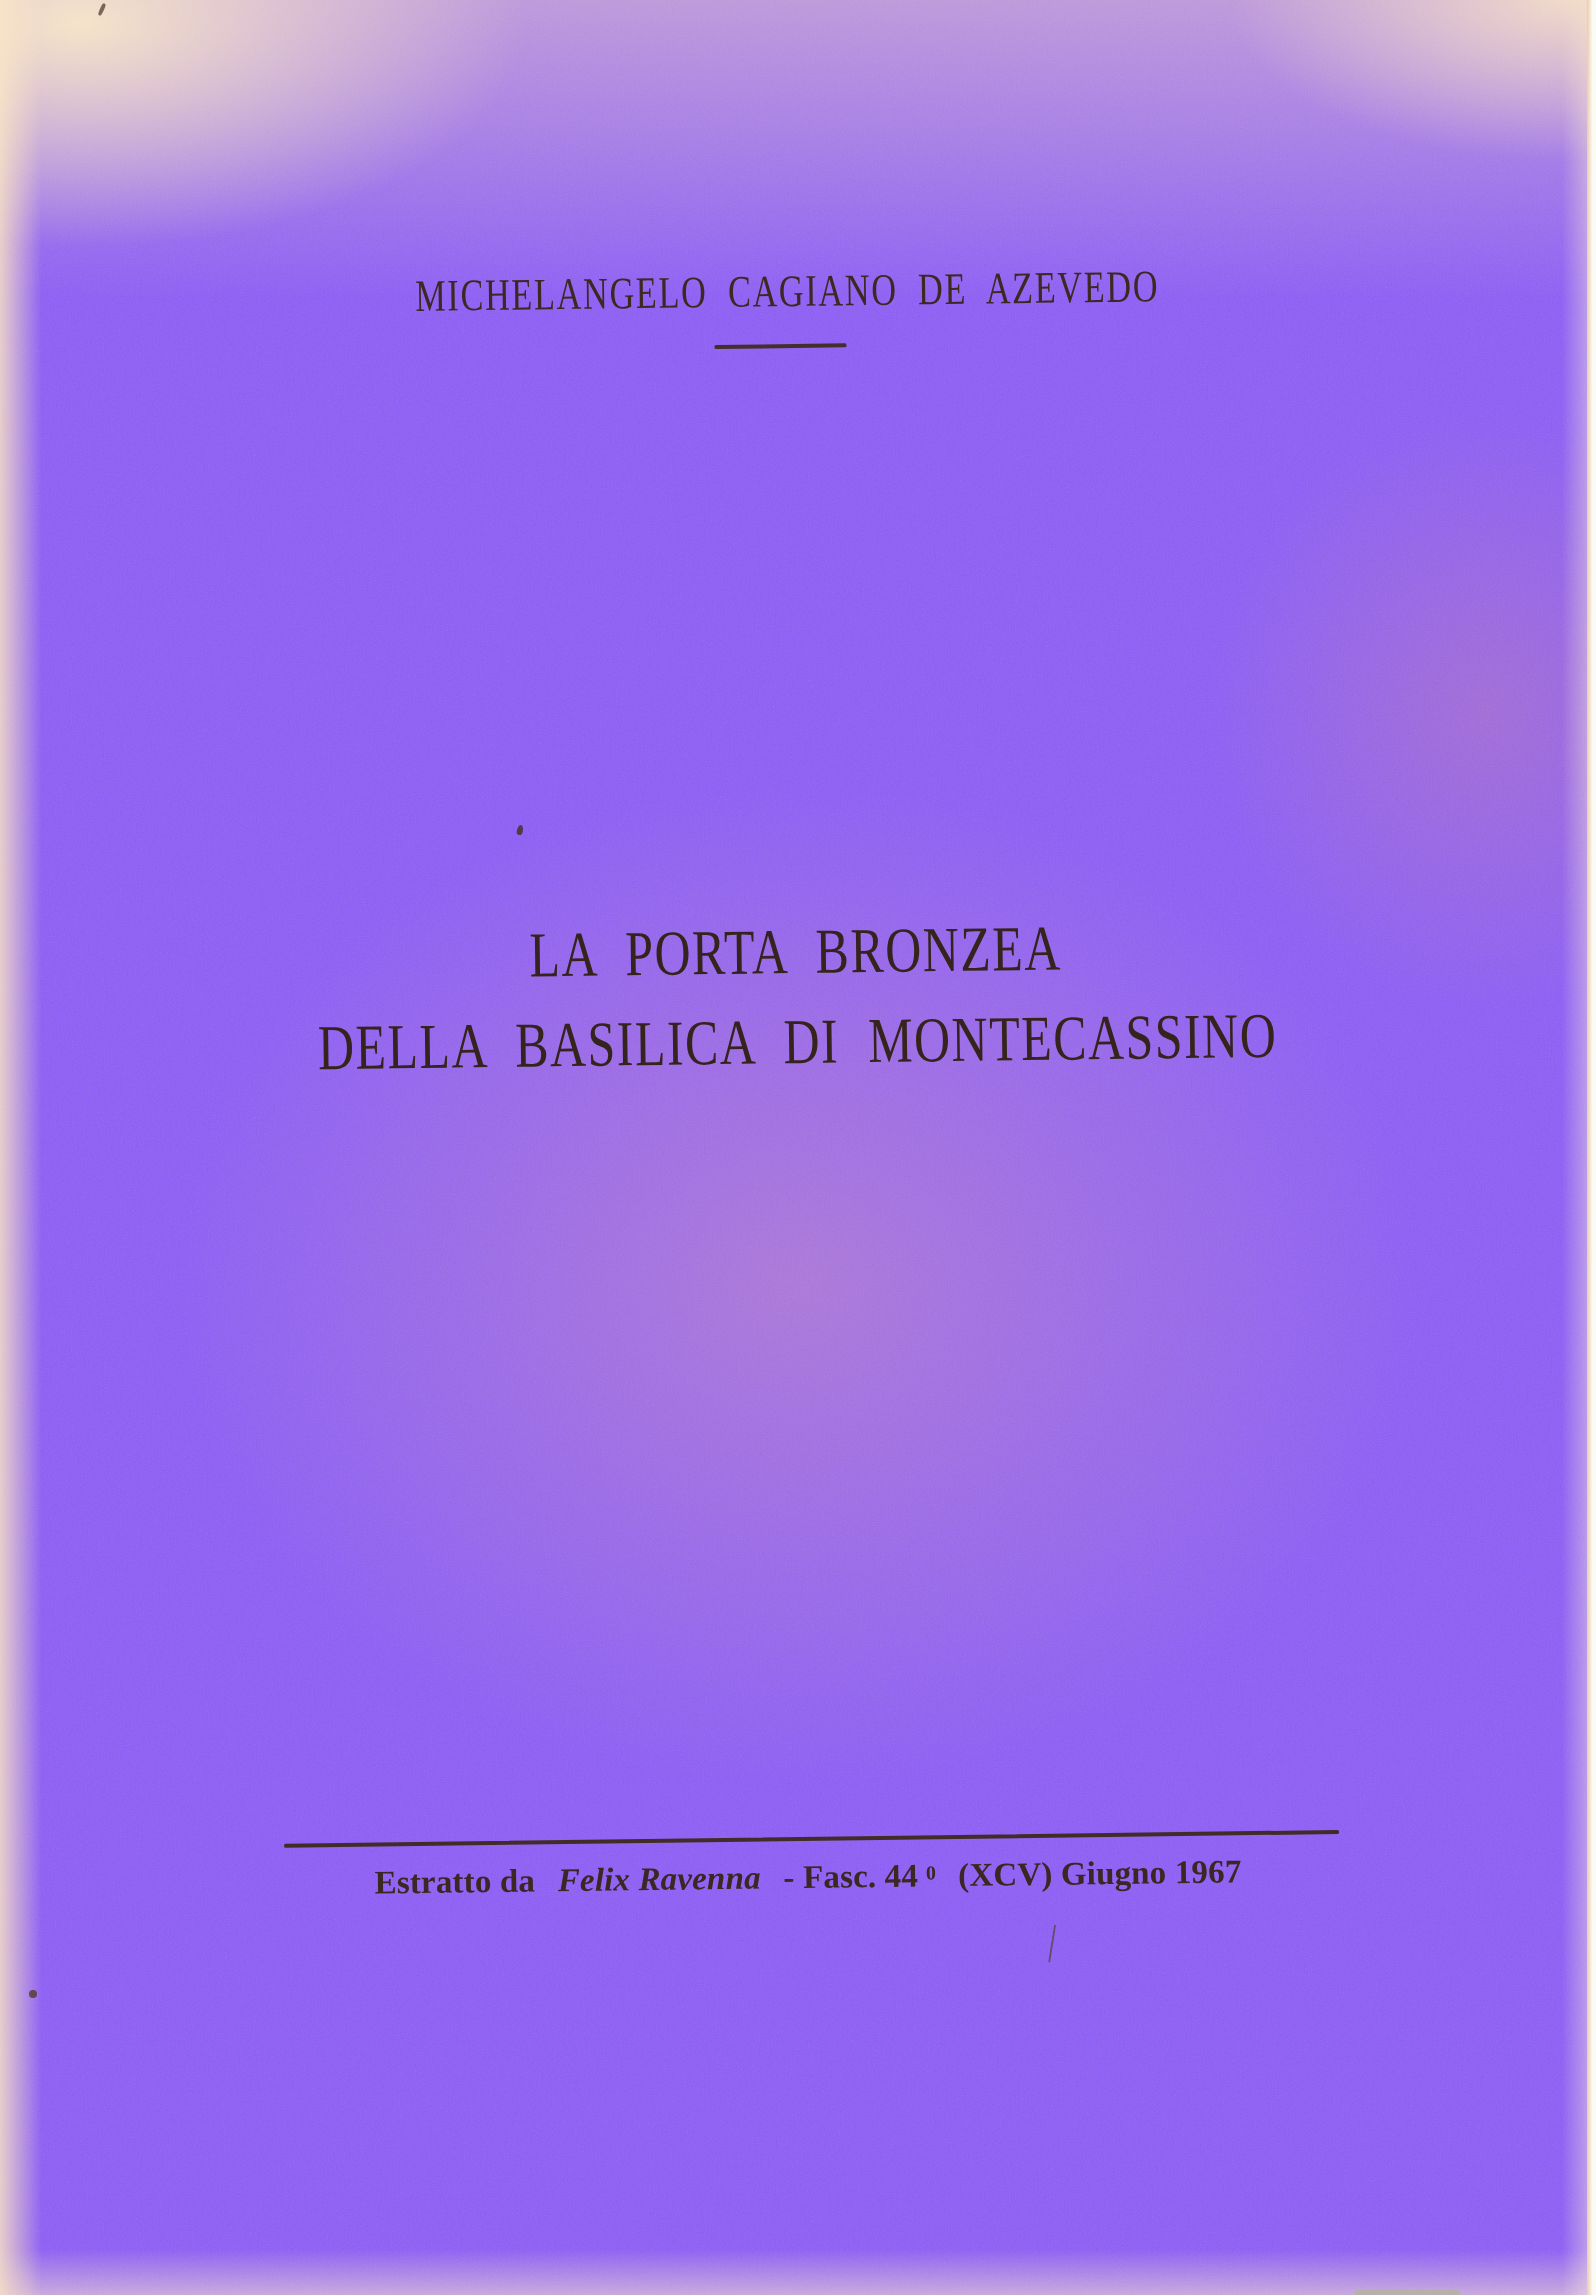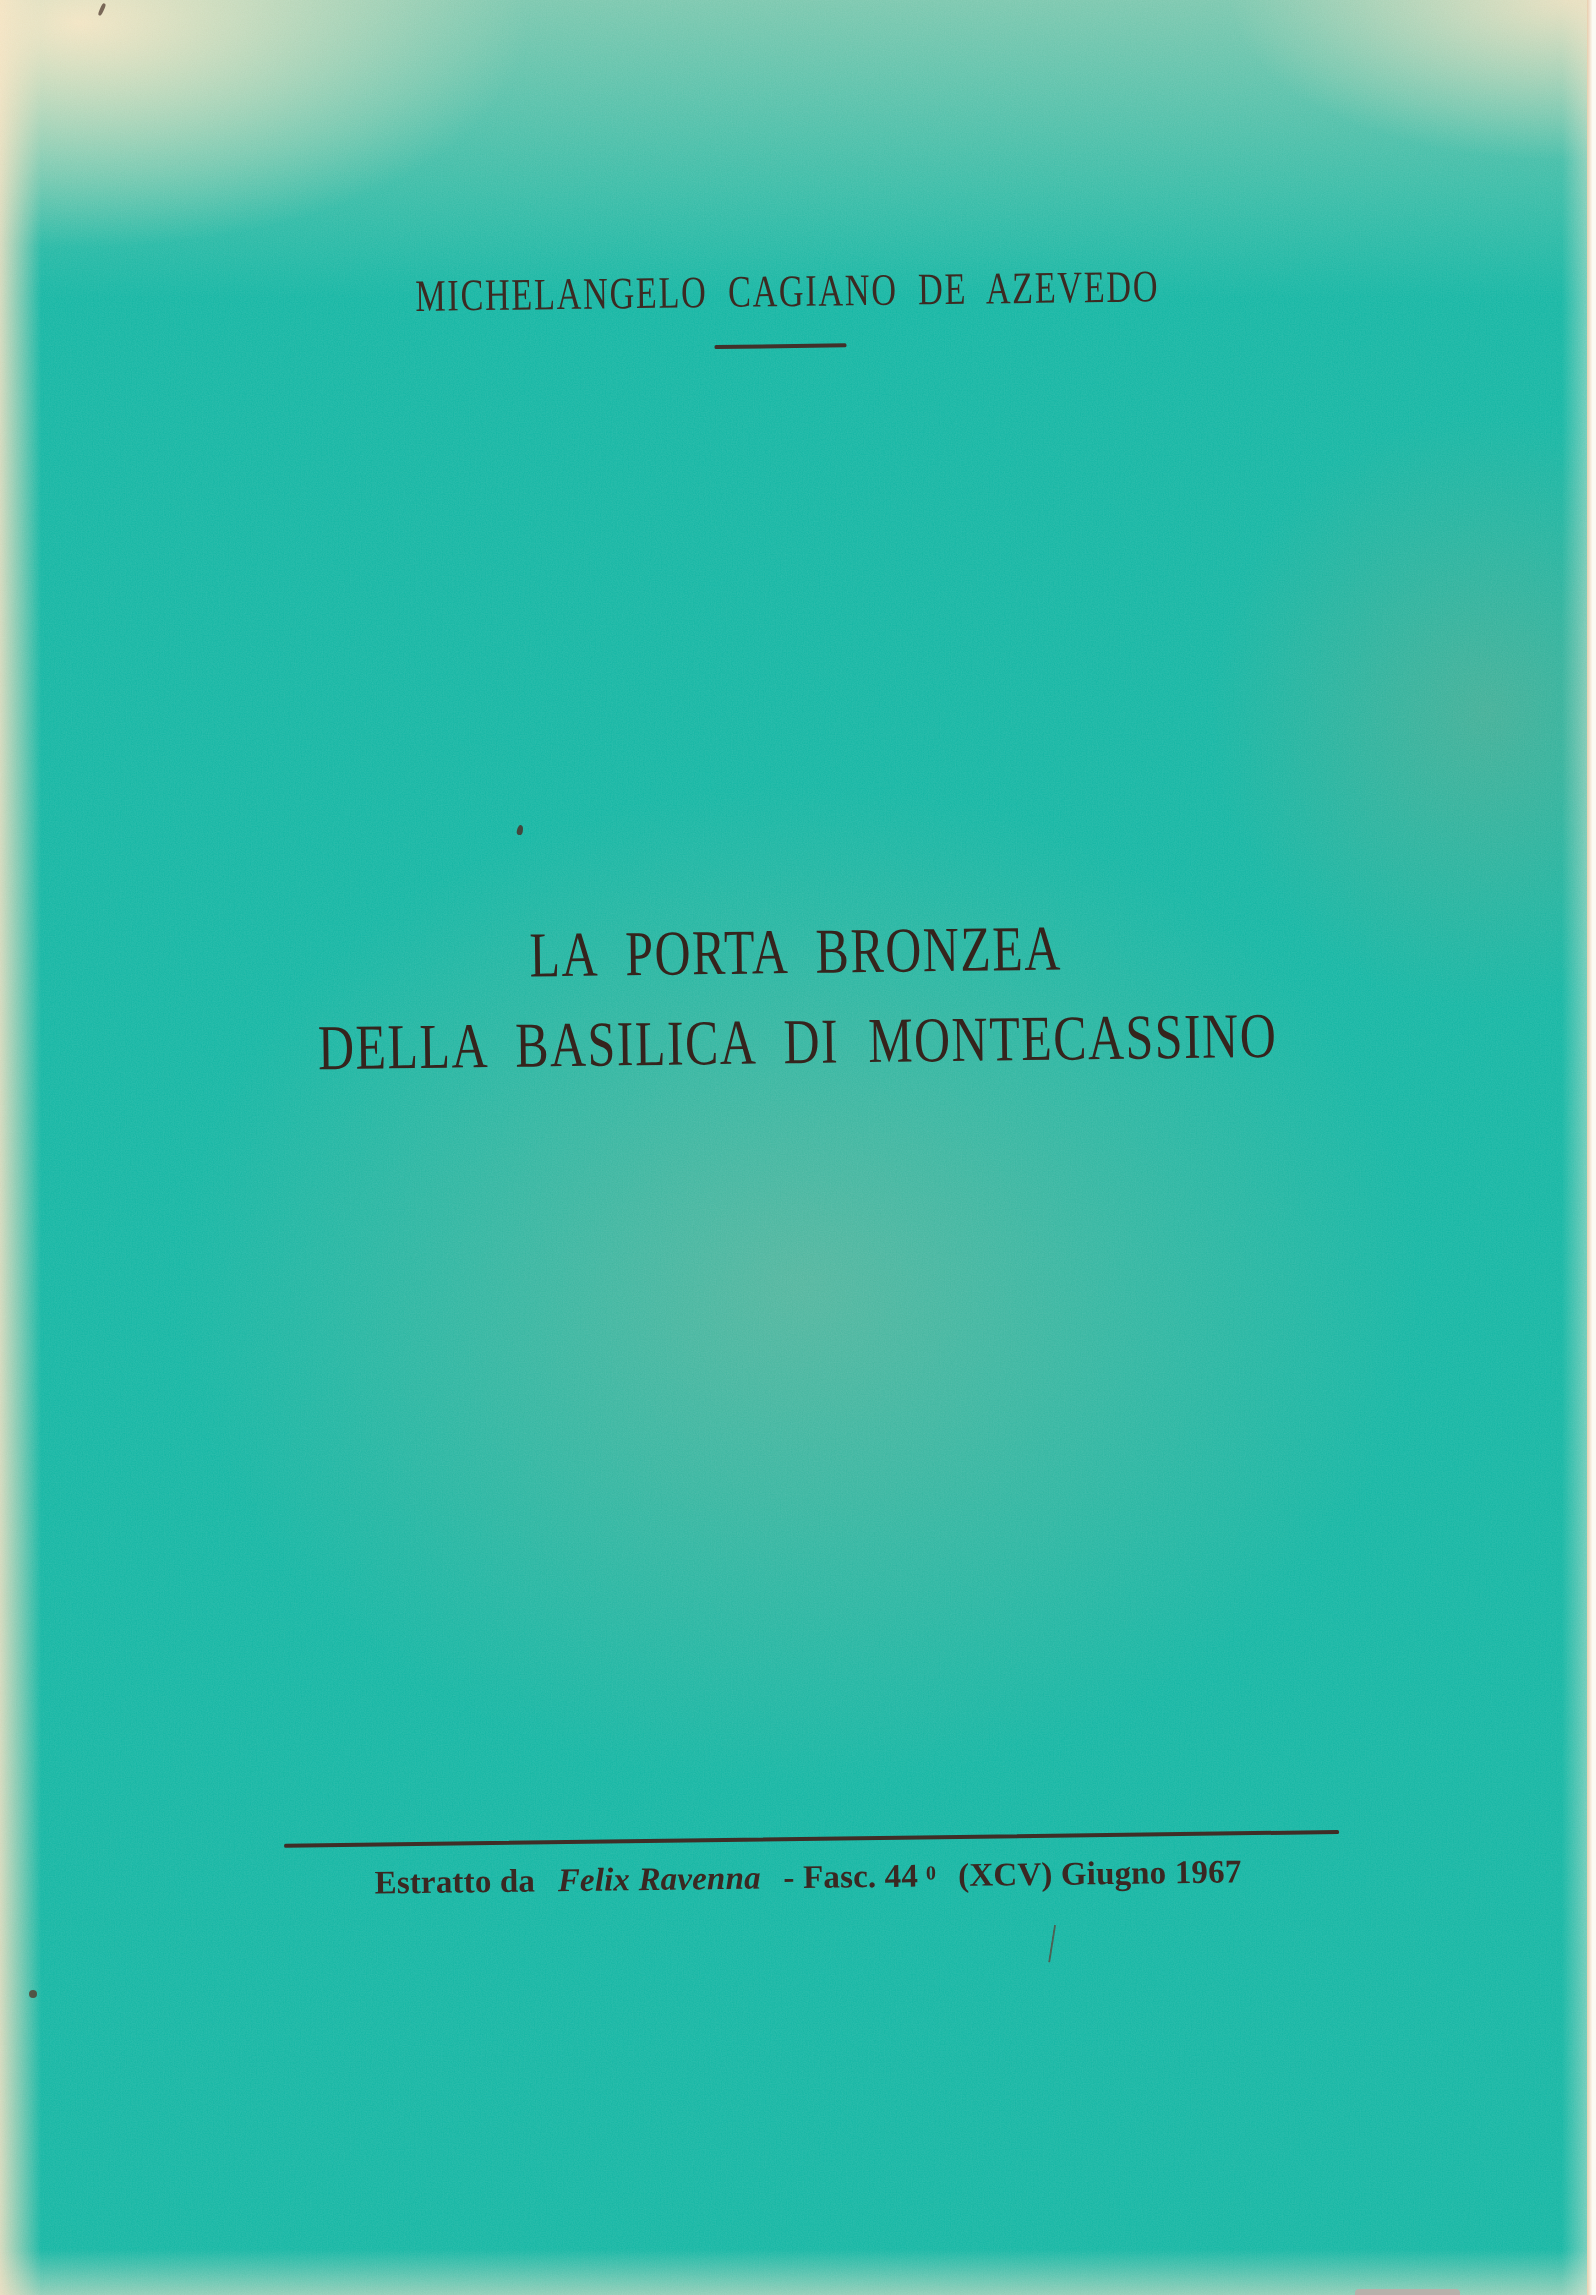--- a/index.html
+++ b/index.html
@@ -1,19 +1,19 @@
 <!DOCTYPE html>
 <html style="font-size:12.7px"><head>
 <meta charset="utf-8">
 <style>
   html,body{margin:0;padding:0;background:#8a8a8a;}
   .page{
     position:relative;
     width:1597px;height:2295px;
-    background:#14b8a6;
+    background:#8b5cf6;
     overflow:hidden;
     font-family:"Liberation Serif", serif;
     color:#3a2921;
   }
   
   .shade{
     position:absolute;inset:0;pointer-events:none;
     background:
       radial-gradient(ellipse 40% 14% at 5% 1%,  rgba(250,233,200,.95), rgba(250,233,200,0) 70%),
       radial-gradient(ellipse 30% 10% at 98% 0%, rgba(250,230,198,.85), rgba(250,230,198,0) 70%),

